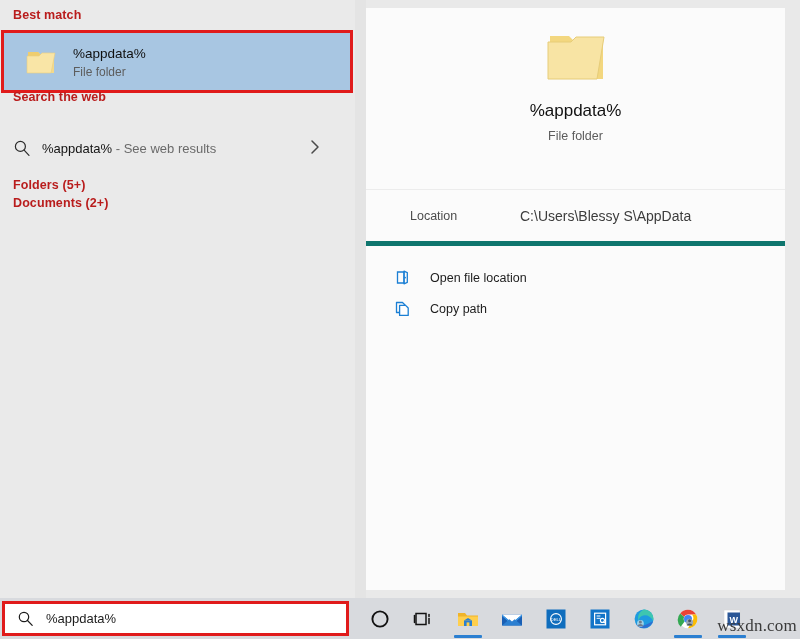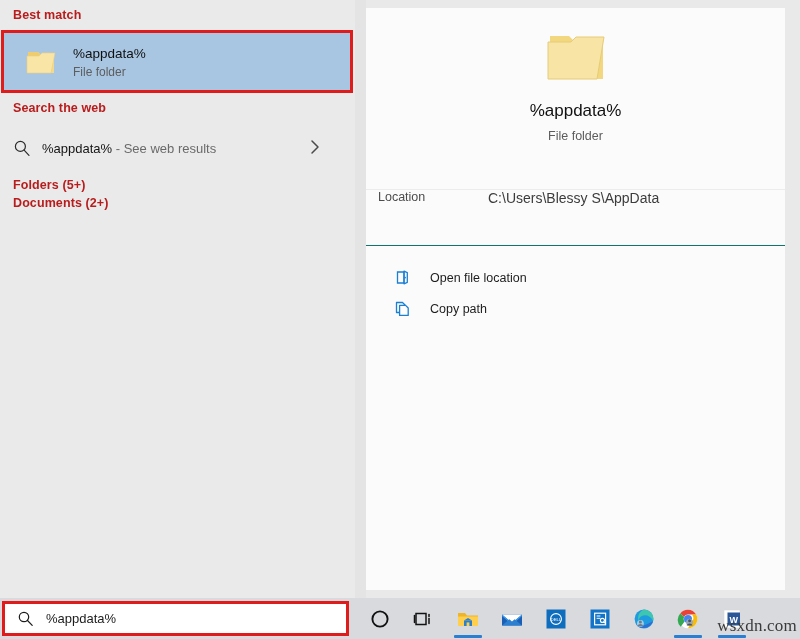--- a/index.html
+++ b/index.html
@@ -46,21 +46,21 @@
 
   .section-header {
     font-size: 12.5px;
     font-weight: bold;
     color: #b91c1c;
     padding: 0 0 0 13px;
     line-height: 14px;
     letter-spacing: .1px;
   }
   .section-header.best-match { position: absolute; top: 8px; left: 0; }
-  .section-header.search-web { position: absolute; top: 101px; left: 0; }
+  .section-header.search-web { position: absolute; top: 90px; left: 0; }
   .section-header.folders   { position: absolute; top: 178px; left: 0; }
   .section-header.documents { position: absolute; top: 196px; left: 0; }
 
   
   .best-match-row {
     position: absolute;
     left: 1px;
     top: 30px;
     width: 352px;
     height: 63px;
@@ -163,24 +163,24 @@
   }
   .hero-sub {
     font-size: 12.5px;
     color: #5c5c5c;
     margin-top: 8px;
     line-height: 15px;
   }
 
   .meta-row {
     height: 56px;
-    border-bottom: 1px solid #0f766e;
-    display: flex;
-    align-items: flex-start;
-    padding-left: 12px;
+    border-bottom: 5px solid #0f766e;
+    display: flex;
+    align-items: center;
+    padding-left: 44px;
     box-sizing: border-box;
   }
   .meta-label {
     font-size: 12.5px;
     color: #4c4c4c;
     width: 110px;
     flex: 0 0 110px;
   }
   .meta-value {
     font-size: 14px;

